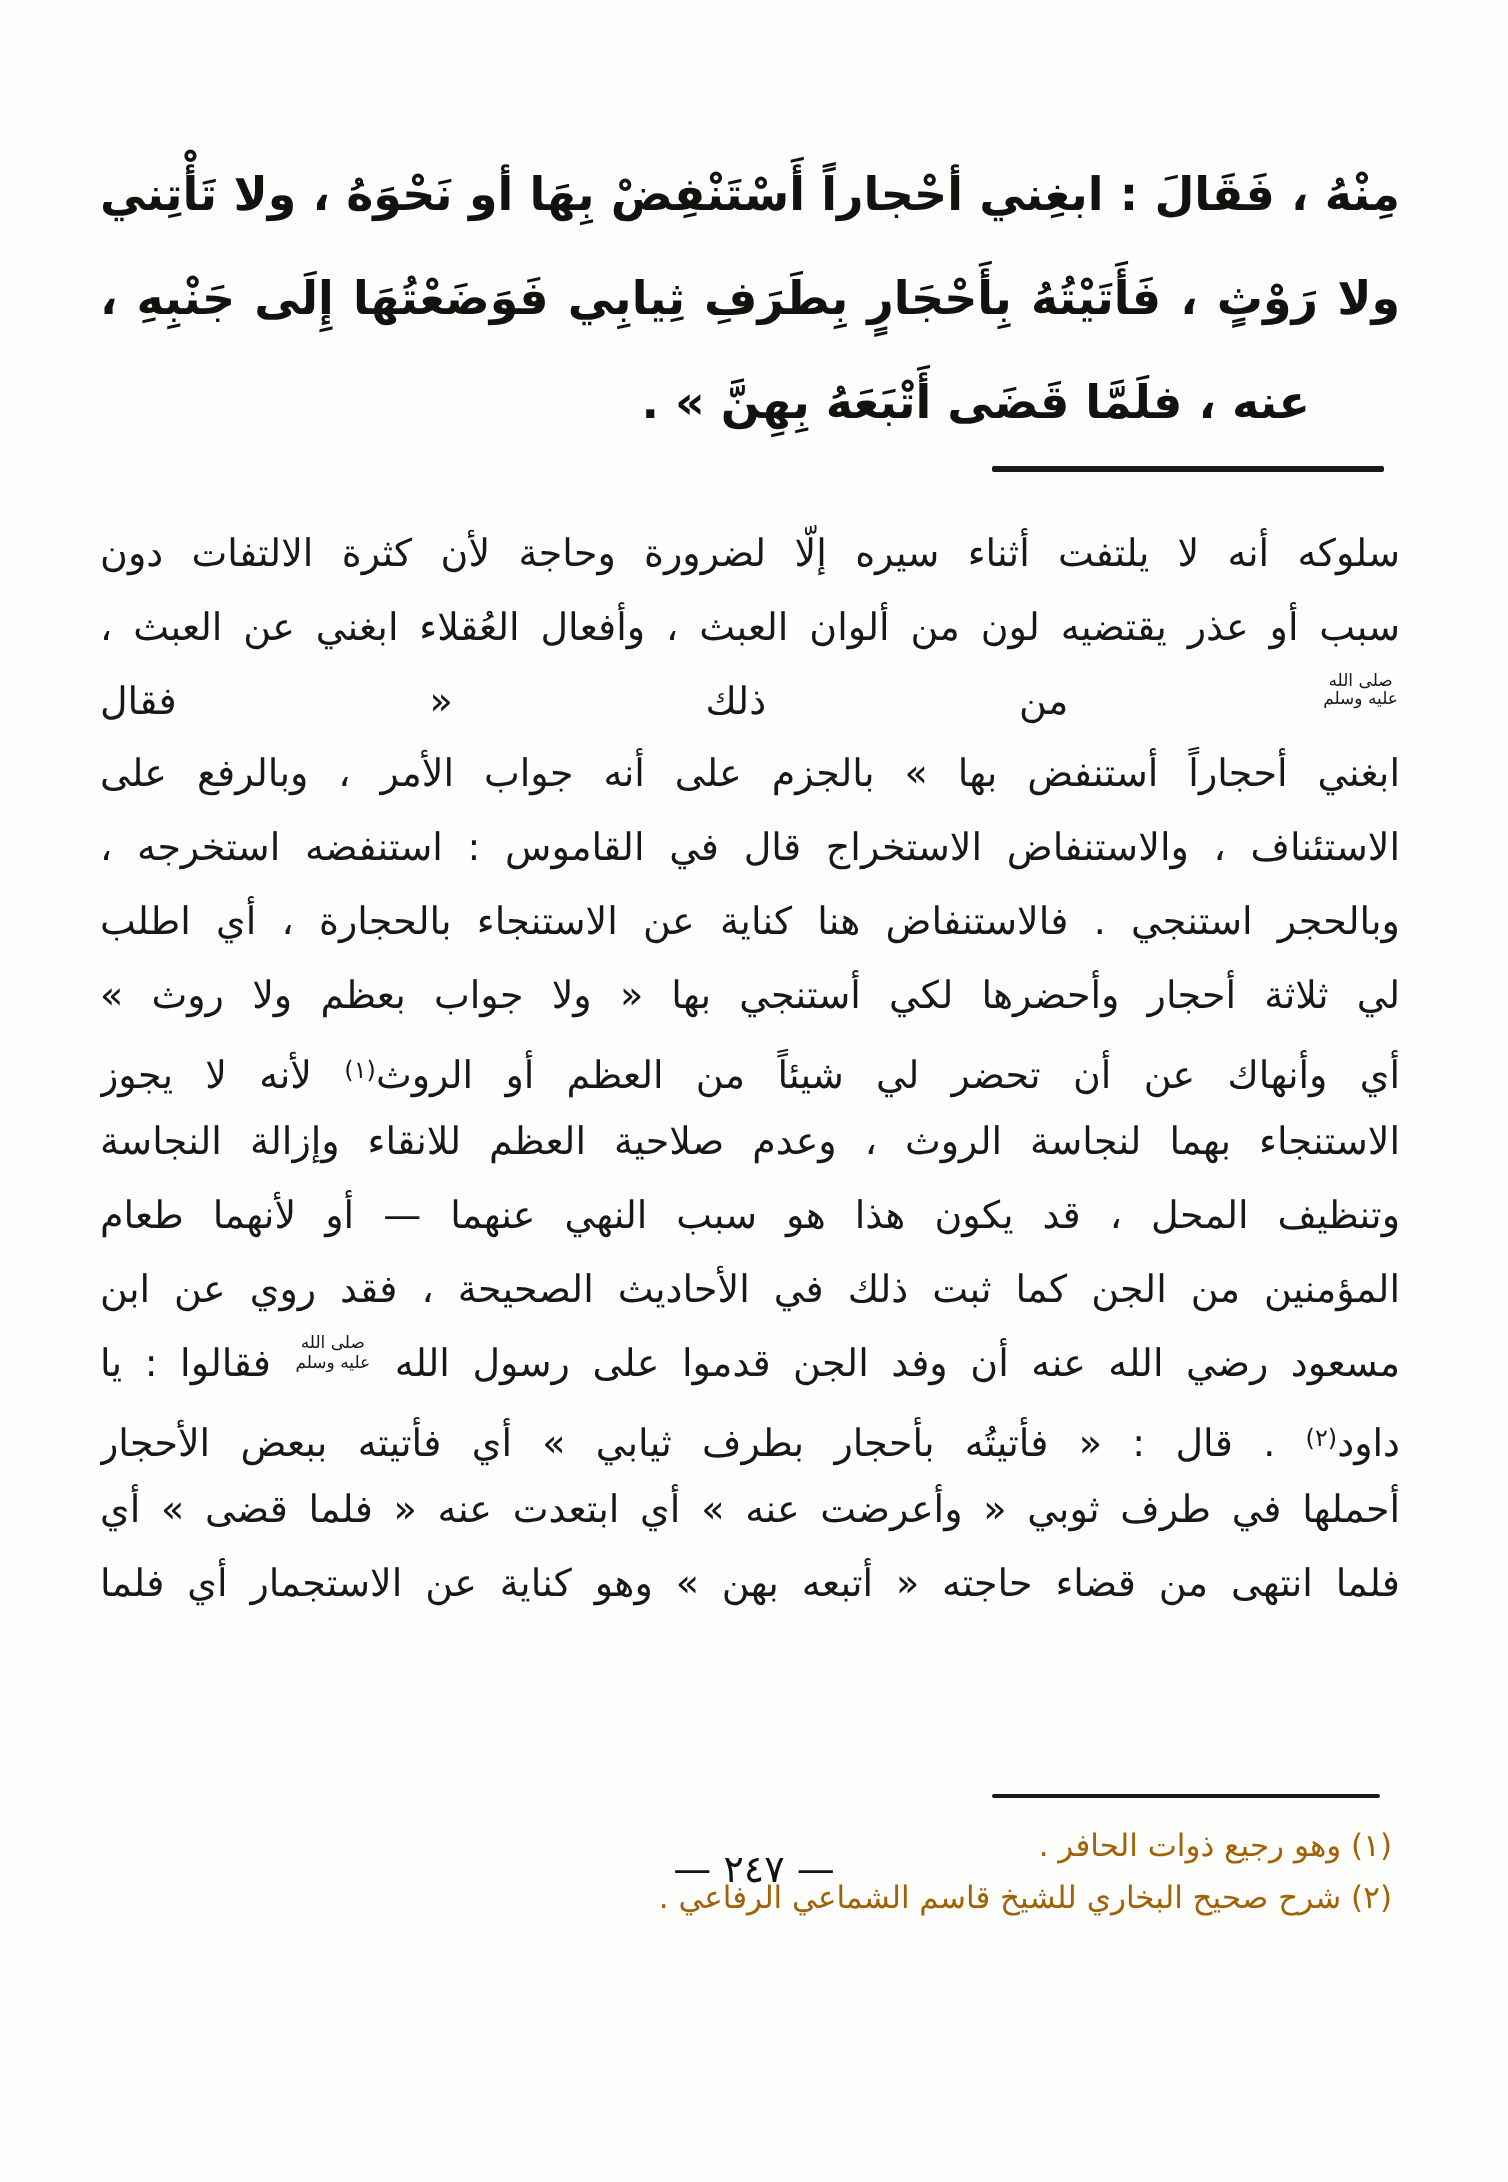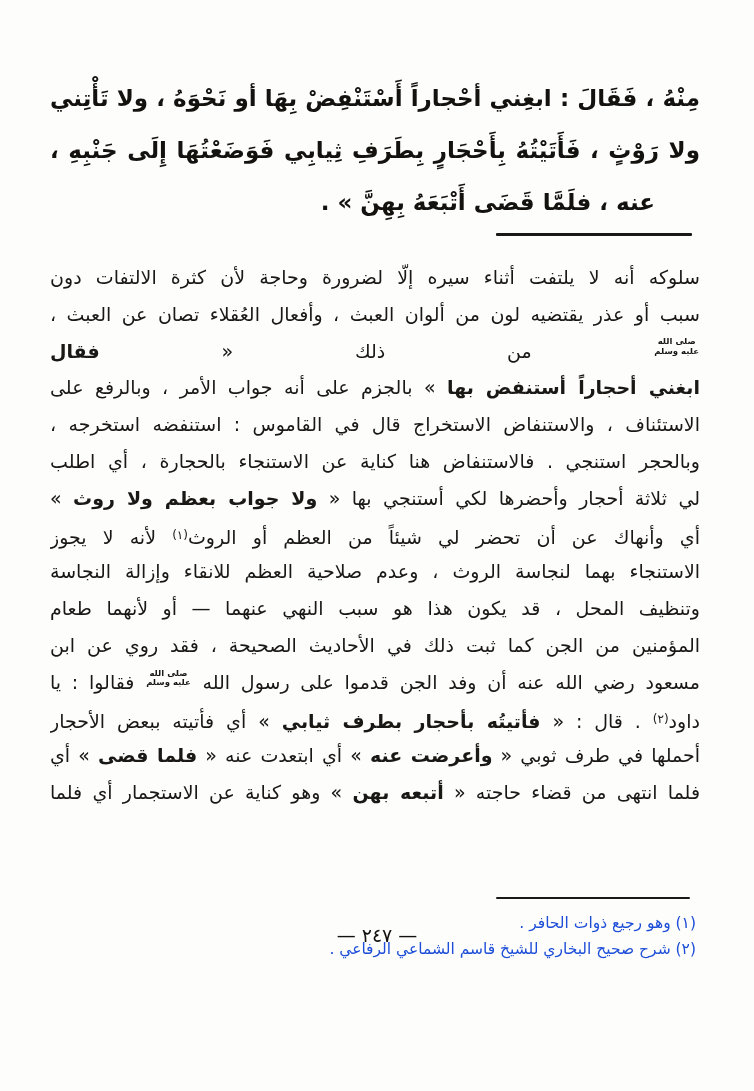--- a/index.html
+++ b/index.html
@@ -26,34 +26,34 @@
   }
   .rule-top{top:233px;right:62px;width:196px;height:3px;}
   .rule-foot{top:897px;right:64px;width:194px;height:2px;}
   
   .commentary{
     position:absolute;top:259px;right:54px;left:50px;
     direction:rtl;font-size:19px;line-height:36.8px;font-weight:400;
     color:#1a1815;
   }
   .cline{text-align:justify;text-align-last:justify;height:36.8px;overflow:hidden;}
-  .b{font-weight:700;}
+  .b{font-weight:400;}
   .sup{font-size:12px;vertical-align:5px;}
   .saw{
     display:inline-flex;flex-direction:column;align-items:center;
-    font-size:8.5px;font-weight:700;line-height:1.15;
+    font-size:8.5px;font-weight:400;line-height:1.15;
     vertical-align:middle;margin:0 1px;transform:translateY(-5px);
     text-align:center;
   }
   .saw span{white-space:nowrap;}
   
   .footnotes{
     position:absolute;top:911px;right:58px;left:50px;
     direction:rtl;font-size:15.5px;line-height:25.5px;
-    text-align:right;color:#1d4ed8;
+    text-align:right;color:#a16207;
   }
   .fline{height:25.5px;overflow:hidden;}
   
   .pagenum{
     position:absolute;top:922px;left:0;right:0;
     text-align:center;direction:rtl;font-size:19px;line-height:26px;
     color:#14120f;letter-spacing:2px;
   }
 </style>
 </head>
@@ -64,21 +64,21 @@
   <div class="hadith">
     <div class="hline">مِنْهُ ، فَقَالَ : ابغِني أحْجاراً أَسْتَنْفِضْ بِهَا أو نَحْوَهُ ، ولا تَأْتِني بعَظْمٍ</div>
     <div class="hline">ولا رَوْثٍ ، فَأَتَيْتُهُ بِأَحْجَارٍ بِطَرَفِ ثِيابِي فَوَضَعْتُهَا إِلَى جَنْبِهِ ، وأَعْرَضْتُ</div>
     <div class="hlast">عنه ، فلَمَّا قَضَى أَتْبَعَهُ بِهِنَّ » .</div>
   </div>
 
   <div class="rule rule-top"></div>
 
   <div class="commentary">
       <div class="cline"><span>سلوكه أنه لا يلتفت أثناء سيره إلّا لضرورة وحاجة لأن كثرة الالتفات دون</span></div>
-      <div class="cline"><span>سبب أو عذر يقتضيه لون من ألوان العبث ، وأفعال العُقلاء تصان عن العبث ،</span></div>
+      <div class="cline"><span>سبب أو عذر يقتضيه لون من ألوان العبث ، وأفعال العُقلاء ابغني عن العبث ،</span></div>
       <div class="cline"><span class="saw">
           <span>صلى الله</span>
           <span>عليه وسلم</span>
         </span><span> من ذلك « </span><span class="b">فقال</span></div>
       <div class="cline"><span class="b">ابغني أحجاراً أستنفض بها</span><span> » بالجزم على أنه جواب الأمر ، وبالرفع على</span></div>
       <div class="cline"><span>الاستئناف ، والاستنفاض الاستخراج قال في القاموس : استنفضه استخرجه ،</span></div>
       <div class="cline"><span>وبالحجر استنجي . فالاستنفاض هنا كناية عن الاستنجاء بالحجارة ، أي اطلب</span></div>
       <div class="cline"><span>لي ثلاثة أحجار وأحضرها لكي أستنجي بها « </span><span class="b">ولا جواب بعظم ولا روث</span><span> »</span></div>
       <div class="cline"><span>أي وأنهاك عن أن تحضر لي شيئاً من العظم أو الروث</span><span class="sup">(١)</span><span> لأنه لا يجوز</span></div>
       <div class="cline"><span>الاستنجاء بهما لنجاسة الروث ، وعدم صلاحية العظم للانقاء وإزالة النجاسة</span></div>

